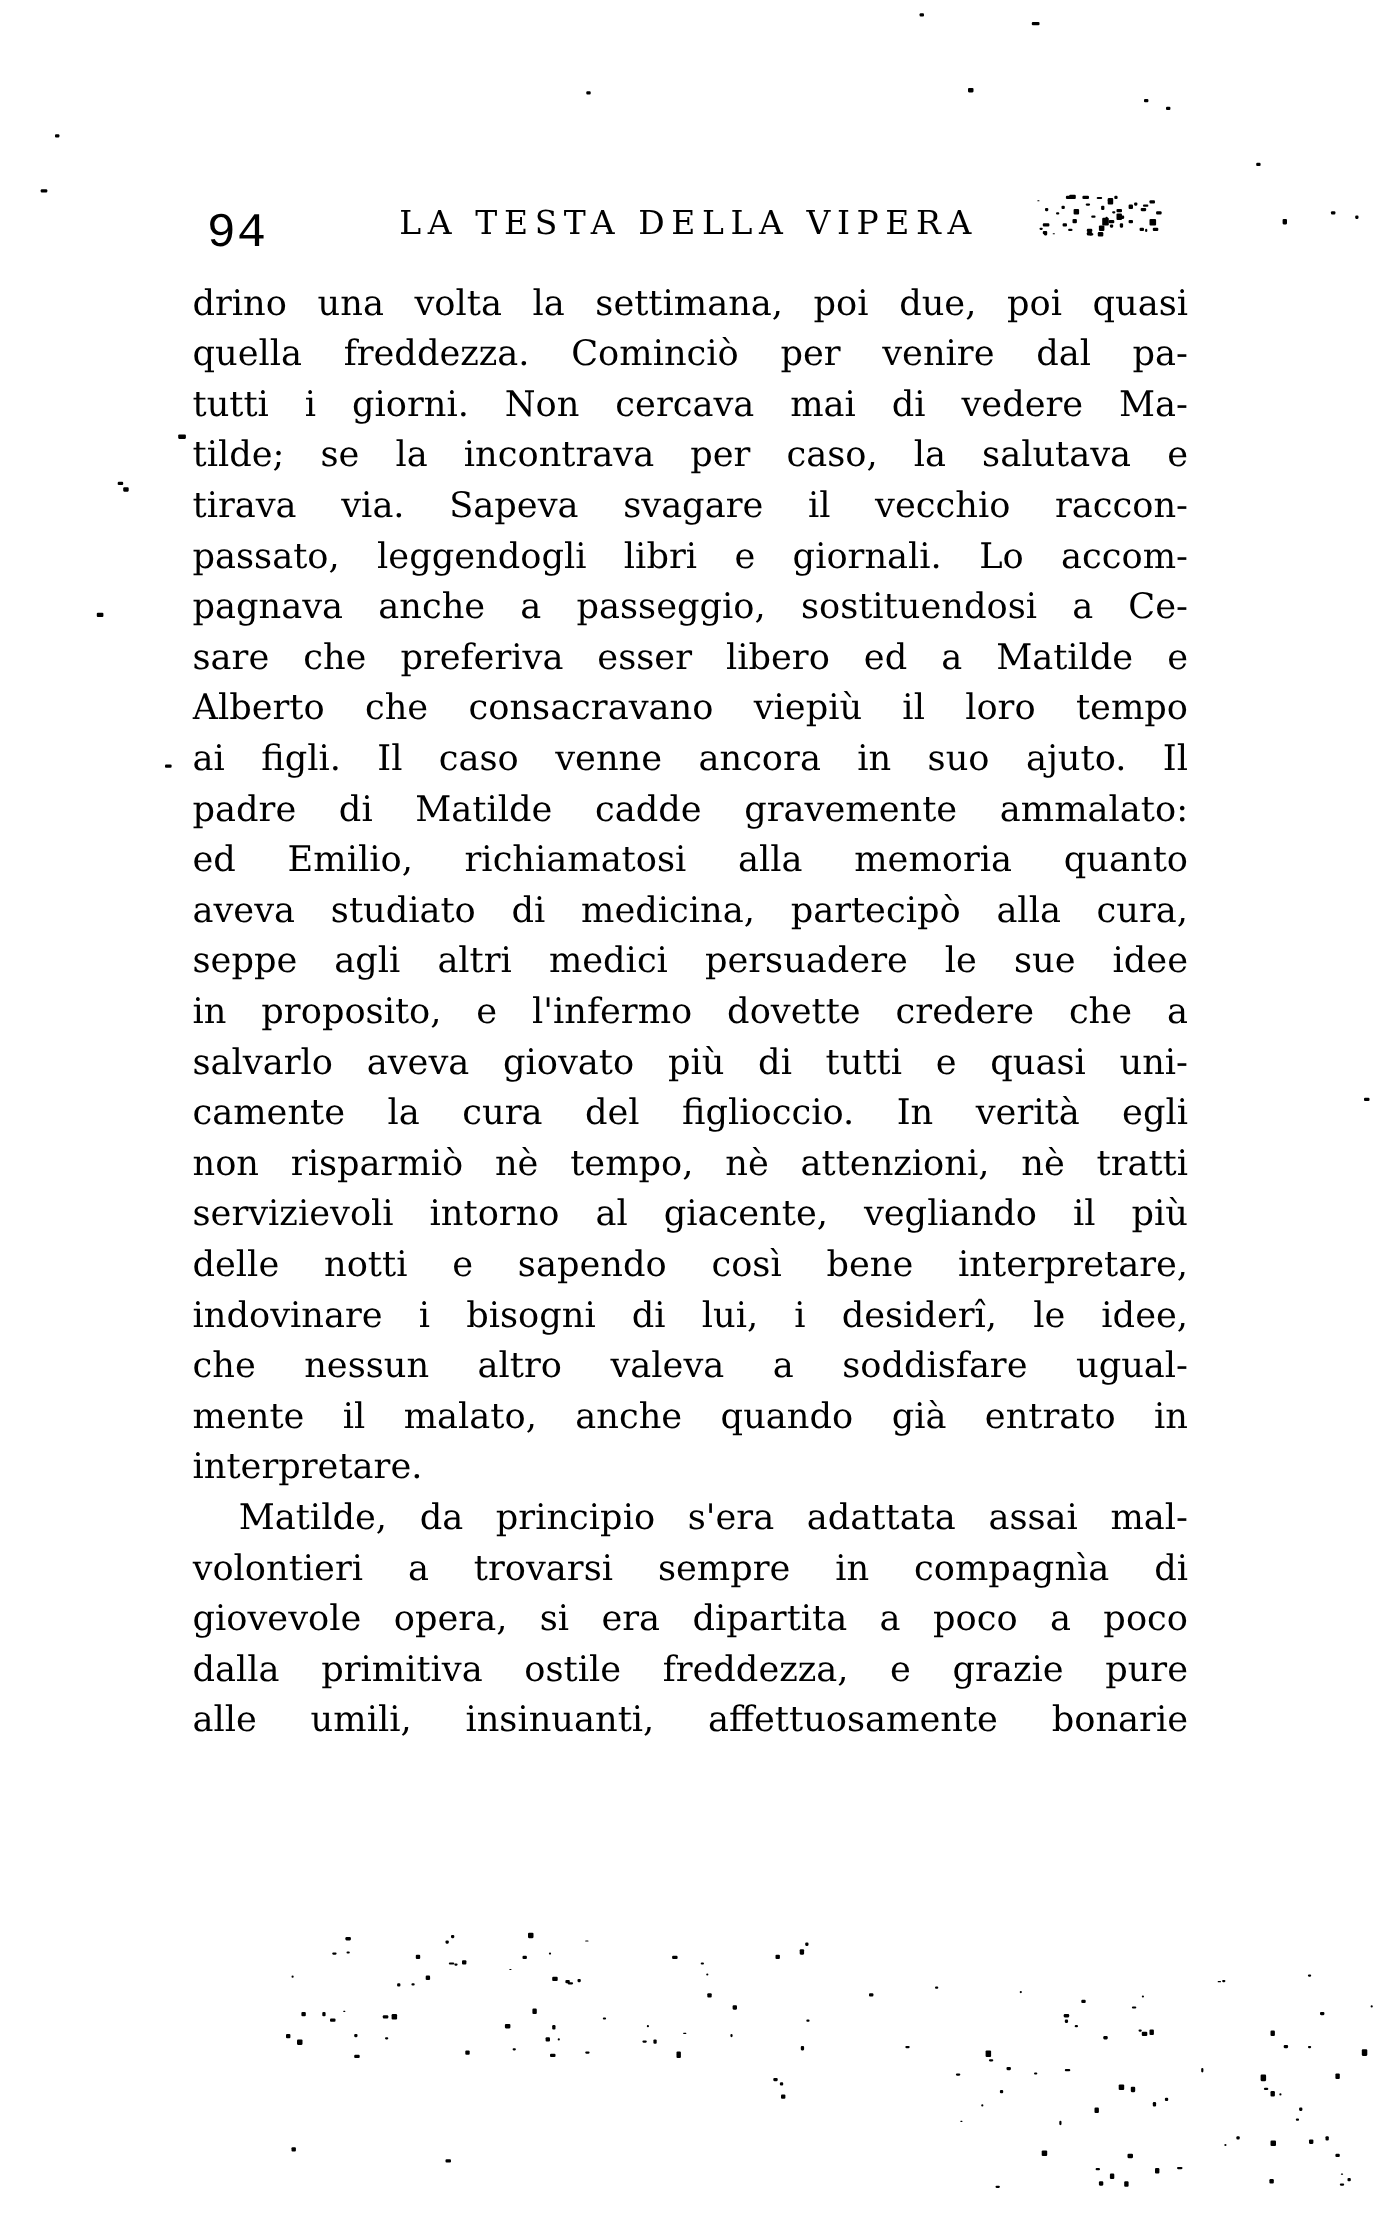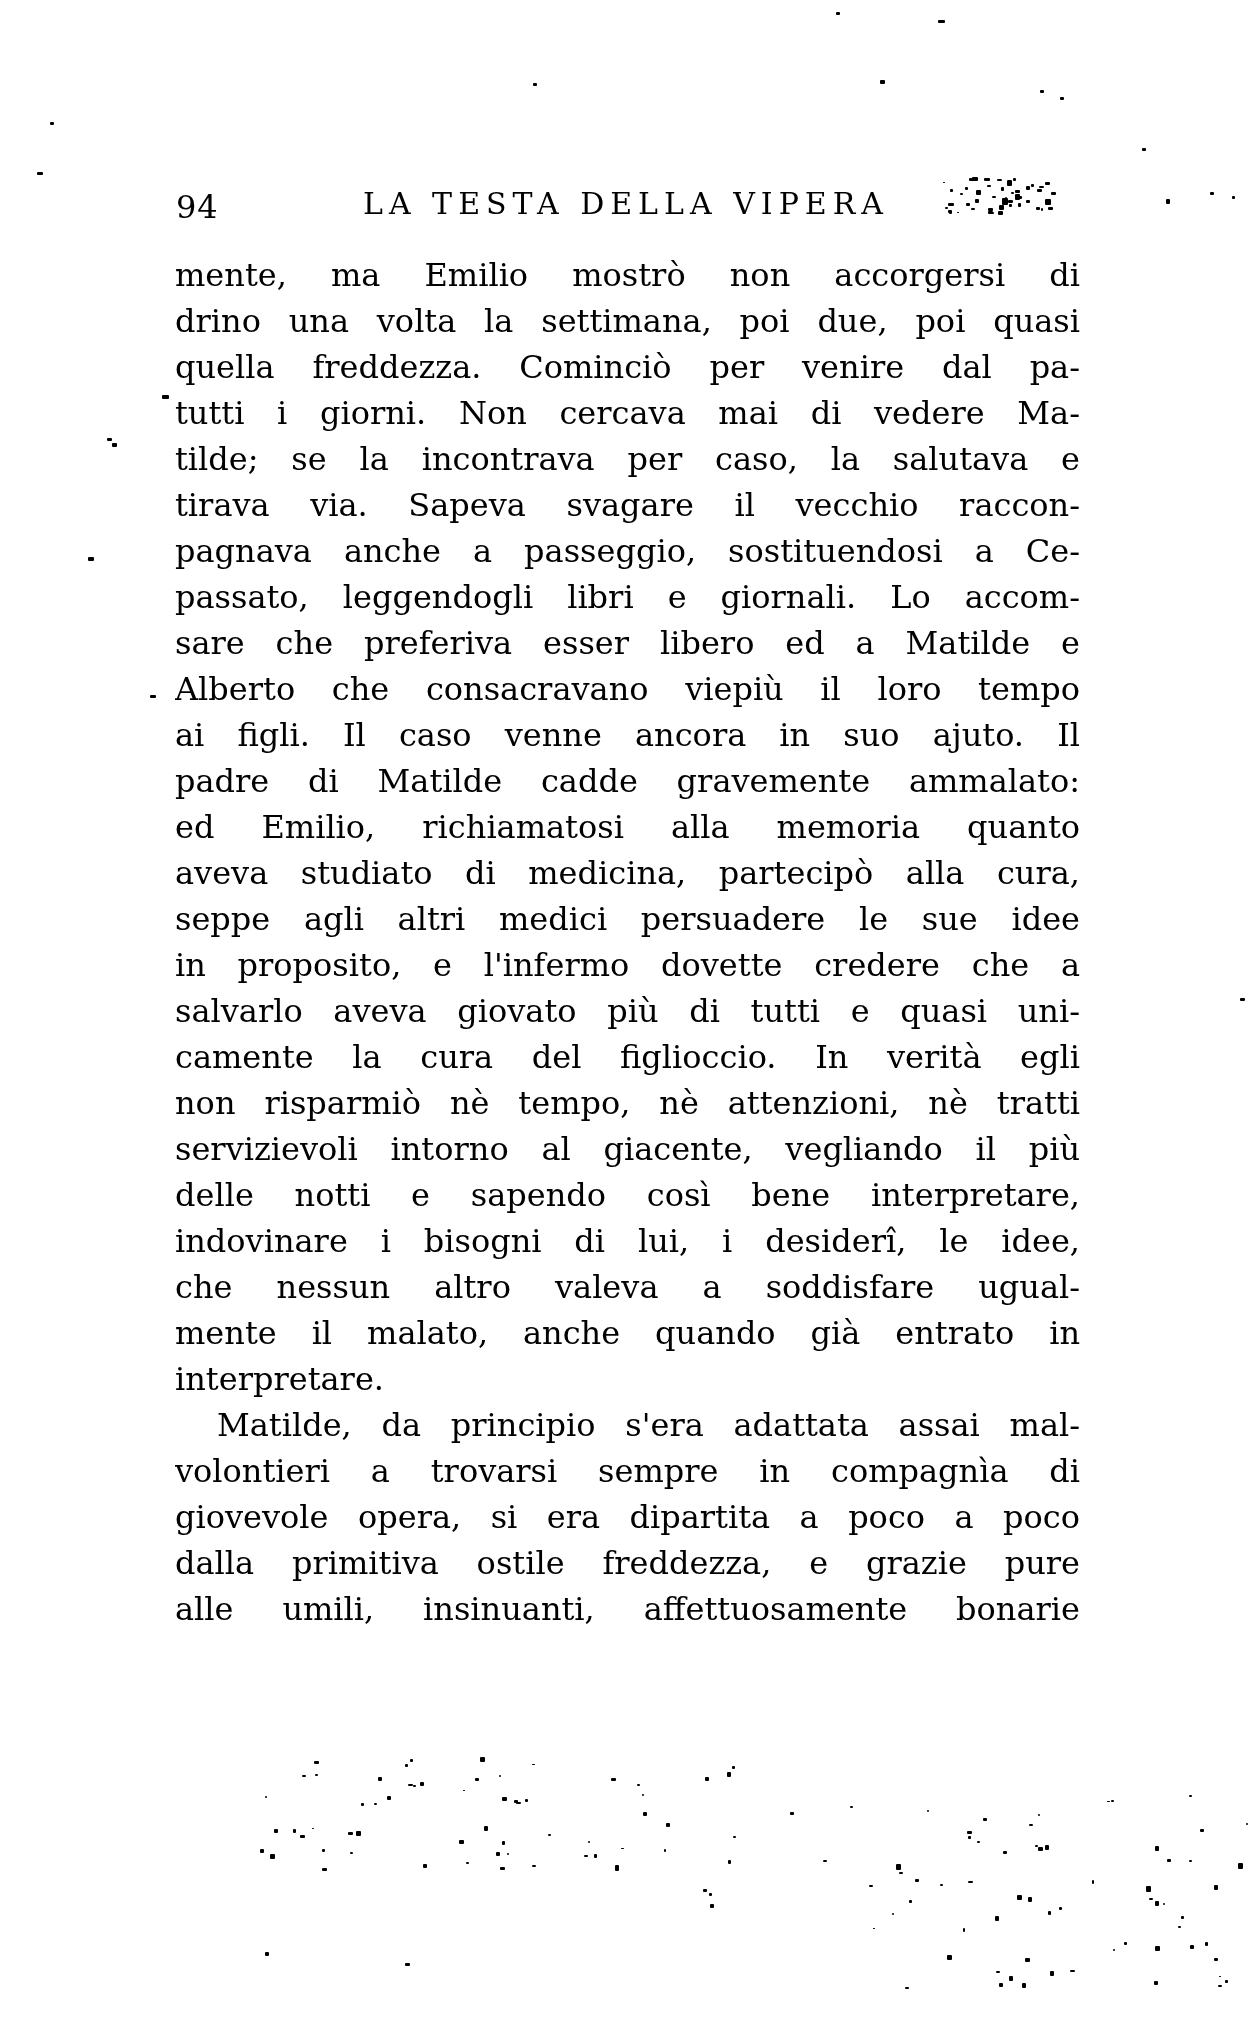--- a/index.html
+++ b/index.html
@@ -19,24 +19,25 @@
   
   .running-header {
     position: absolute;
     top: 186px;
     left: 0;
     width: 100%;
     height: 44px;
   }
   .page-number {
     position: absolute;
-    left: 176px;
+    left: 188px;
     top: 2px;
-    font-size: 32px;
+    font-size: 44px;
     letter-spacing: 1px;
+    font-family: Liberation Mono, monospace;
   }
   .running-title {
     position: absolute;
     left: 50%;
     transform: translateX(-50%);
     top: 0;
     font-size: 30px;
     letter-spacing: 6px;
     white-space: nowrap;
   }
@@ -75,28 +76,27 @@
 
 <div class="page">
 
   <div class="running-header">
     <span class="page-number">94</span>
     <span class="running-title">LA TESTA DELLA VIPERA</span>
   </div>
 
   <div class="body-text" id="body-text">
       <div>
-        <div class="text-line">mente, ma Emilio mostrò non accorgersi di</div>
         <div class="text-line">drino una volta la settimana, poi due, poi quasi</div>
         <div class="text-line">quella freddezza. Cominciò per venire dal pa-</div>
         <div class="text-line">tutti i giorni. Non cercava mai di vedere Ma-</div>
         <div class="text-line">tilde; se la incontrava per caso, la salutava e</div>
         <div class="text-line">tirava via. Sapeva svagare il vecchio raccon-</div>
+        <div class="text-line">passato, leggendogli libri e giornali. Lo accom-</div>
         <div class="text-line">pagnava anche a passeggio, sostituendosi a Ce-</div>
-        <div class="text-line">passato, leggendogli libri e giornali. Lo accom-</div>
         <div class="text-line">sare che preferiva esser libero ed a Matilde e</div>
         <div class="text-line">Alberto che consacravano viepiù il loro tempo</div>
         <div class="text-line">ai figli. Il caso venne ancora in suo ajuto. Il</div>
         <div class="text-line">padre di Matilde cadde gravemente ammalato:</div>
         <div class="text-line">ed Emilio, richiamatosi alla memoria quanto</div>
         <div class="text-line">aveva studiato di medicina, partecipò alla cura,</div>
         <div class="text-line">seppe agli altri medici persuadere le sue idee</div>
         <div class="text-line">in proposito, e l'infermo dovette credere che a</div>
         <div class="text-line">salvarlo aveva giovato più di tutti e quasi uni-</div>
         <div class="text-line">camente la cura del figlioccio. In verità egli</div>

